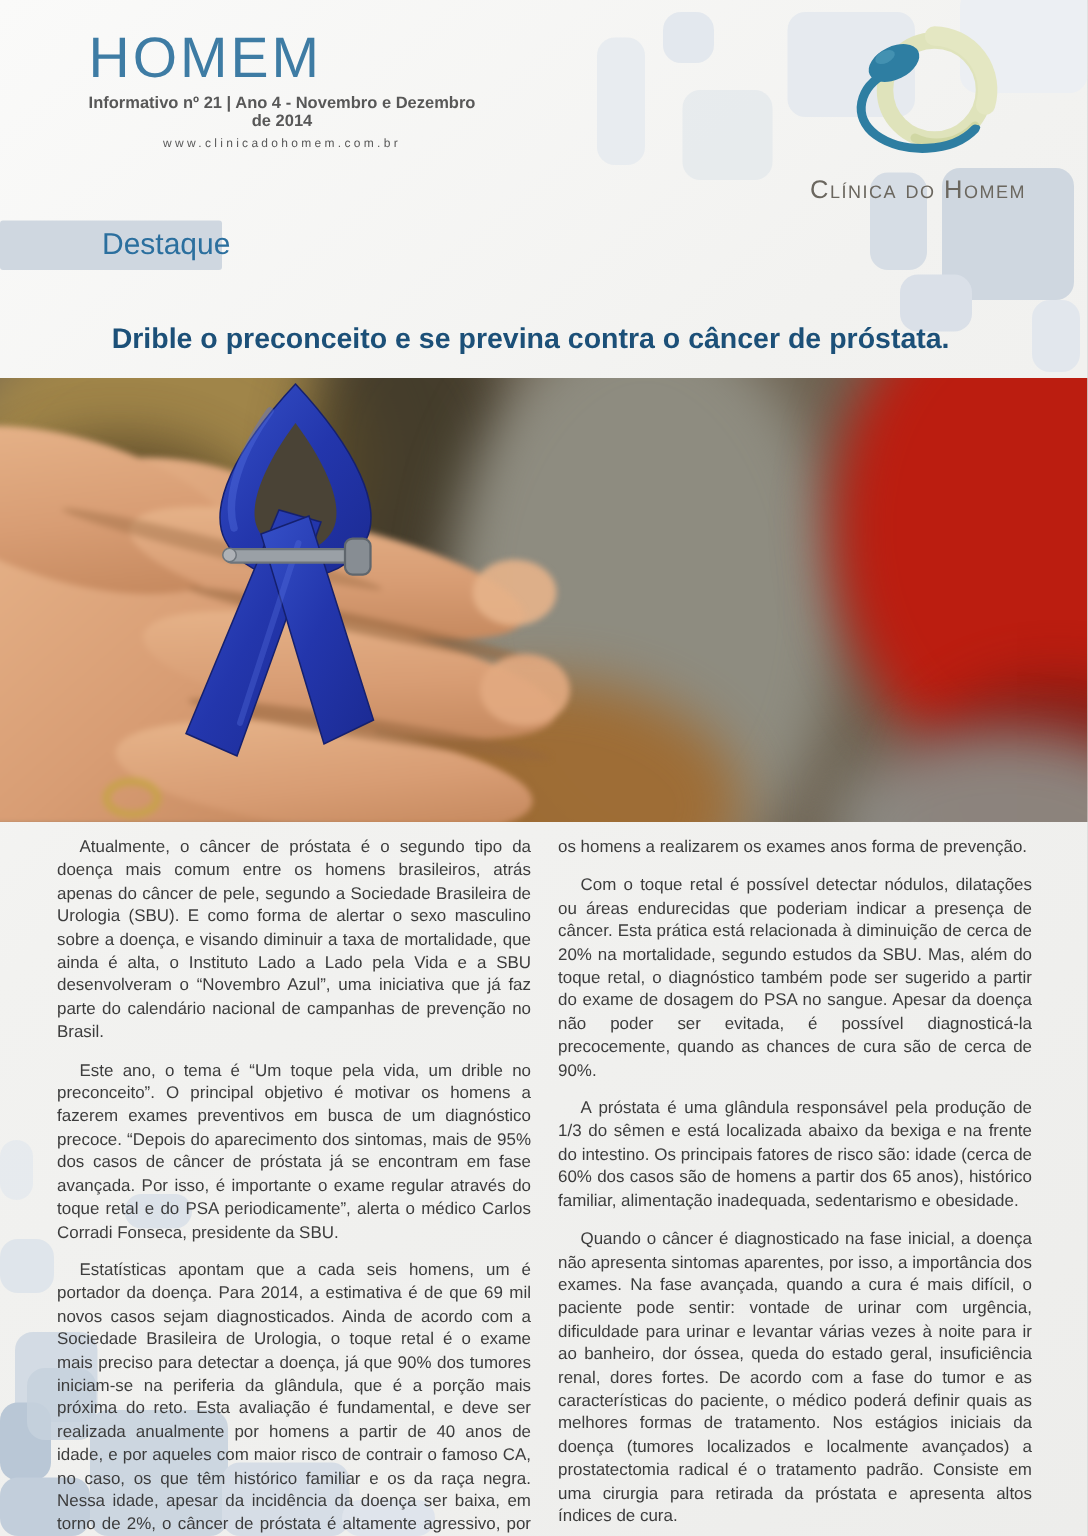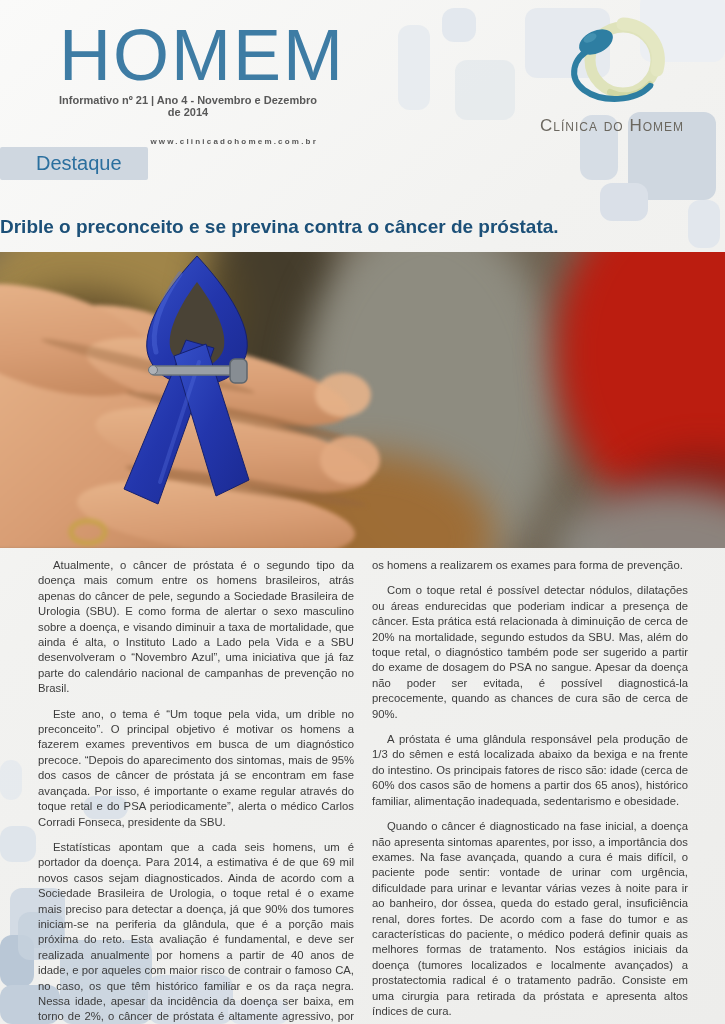--- a/index.html
+++ b/index.html
@@ -6,36 +6,36 @@
   body{font-family:"Liberation Sans",sans-serif;background:#d8d8d8;}
   #page{position:relative;width:725px;height:1024px;margin:0 auto;overflow:hidden;
         background:linear-gradient(140deg,#fafaf9 0%,#f2f2f0 40%,#ededeb 100%);}
 
   
   .sq{position:absolute;border-radius:12px;}
 
   
   #masthead{position:absolute;left:58px;top:22px;width:300px;z-index:3;}
   .t1{font-size:27px;letter-spacing:3px;color:#4d88ab;font-weight:400;line-height:1;}
-  .t2{font-size:72px;letter-spacing:2px;color:#3e7ca4;font-weight:400;line-height:.92;margin-left:1px;}
+  .t2{font-size:38px;letter-spacing:2px;color:#3e7ca4;font-weight:400;line-height:.92;margin-left:1px;}
   .tagline{font-size:11px;font-weight:bold;color:#585858;margin-top:6px;text-align:center;width:260px;}
-  .site{font-size:8px;font-weight:bold;color:#585858;letter-spacing:2.2px;text-align:right;width:260px;margin-top:19px;}
+  .site{font-size:8px;font-weight:normal;color:#585858;letter-spacing:2.2px;text-align:center;width:260px;margin-top:4px;}
 
   
   #logo{position:absolute;left:540px;top:14px;width:170px;z-index:3;}
   #logo .logotext{font-variant:small-caps;font-size:17px;color:#6b675f;letter-spacing:1px;margin-top:2px;}
 
   
   #destaque{position:absolute;left:0;top:147px;width:148px;height:33px;z-index:3;
             background:#cfd7e0;border-radius:2px;
             display:flex;align-items:center;}
-  #destaque span{font-size:20px;color:#2b6f9e;padding-left:36px;}
+  #destaque span{font-size:20px;color:#2b6f9e;padding-left:68px;}
 
   
-  #headline{position:absolute;left:0;top:216px;width:633px;z-index:3;text-align:left;
+  #headline{position:absolute;left:0;top:216px;width:633px;z-index:3;text-align:right;
             font-size:19px;font-weight:bold;color:#1c5078;}
 
   
   #hero{position:absolute;left:0;top:252px;width:725px;height:296px;overflow:hidden;background:#6e6352;z-index:2;}
   .blob{position:absolute;filter:blur(18px);border-radius:50%;}
   #hand-svg{position:absolute;left:-12px;top:28px;filter:blur(2px);}
   #ribbon-svg{position:absolute;left:0;top:0;}
 
   
   .col{position:absolute;top:558px;width:316px;font-size:11.3px;line-height:15.4px;
@@ -157,19 +157,19 @@
     </svg>
   </div>
 
   <div class="col" id="col-left">
     <p>Atualmente, o câncer de próstata é o segundo tipo da doença mais comum entre os homens brasileiros, atrás apenas do câncer de pele, segundo a Sociedade Brasileira de Urologia (SBU). E como forma de alertar o sexo masculino sobre a doença, e visando diminuir a taxa de mortalidade, que ainda é alta, o Instituto Lado a Lado pela Vida e a SBU desenvolveram o “Novembro Azul”, uma iniciativa que já faz parte do calendário nacional de campanhas de prevenção no Brasil.</p>
     <p>Este ano, o tema é “Um toque pela vida, um drible no preconceito”. O principal objetivo é motivar os homens a fazerem exames preventivos em busca de um diagnóstico precoce. “Depois do aparecimento dos sintomas, mais de 95% dos casos de câncer de próstata já se encontram em fase avançada. Por isso, é importante o exame regular através do toque retal e do PSA periodicamente”, alerta o médico Carlos Corradi Fonseca, presidente da SBU.</p>
     <p>Estatísticas apontam que a cada seis homens, um é portador da doença. Para 2014, a estimativa é de que 69 mil novos casos sejam diagnosticados. Ainda de acordo com a Sociedade Brasileira de Urologia, o toque retal é o exame mais preciso para detectar a doença, já que 90% dos tumores iniciam-se na periferia da glândula, que é a porção mais próxima do reto. Esta avaliação é fundamental, e deve ser realizada anualmente por homens a partir de 40 anos de idade, e por aqueles com maior risco de contrair o famoso CA, no caso, os que têm histórico familiar e os da raça negra. Nessa idade, apesar da incidência da doença ser baixa, em torno de 2%, o câncer de próstata é altamente agressivo, por isso a American Urological Association (AUA) recomenda a todos</p>
   </div>
 
   <div class="col" id="col-right">
-    <p class="no-indent">os homens a realizarem os exames para forma de prevenção.</p>
+    <p class="no-indent">os homens a realizarem os exames anos forma de prevenção.</p>
     <p>Com o toque retal é possível detectar nódulos, dilatações ou áreas endurecidas que poderiam indicar a presença de câncer. Esta prática está relacionada à diminuição de cerca de 20% na mortalidade, segundo estudos da SBU. Mas, além do toque retal, o diagnóstico também pode ser sugerido a partir do exame de dosagem do PSA no sangue. Apesar da doença não poder ser evitada, é possível diagnosticá-la precocemente, quando as chances de cura são de cerca de 90%.</p>
     <p>A próstata é uma glândula responsável pela produção de 1/3 do sêmen e está localizada abaixo da bexiga e na frente do intestino. Os principais fatores de risco são: idade (cerca de 60% dos casos são de homens a partir dos 65 anos), histórico familiar, alimentação inadequada, sedentarismo e obesidade.</p>
     <p>Quando o câncer é diagnosticado na fase inicial, a doença não apresenta sintomas aparentes, por isso, a importância dos exames. Na fase avançada, quando a cura é mais difícil, o paciente pode sentir: vontade de urinar com urgência, dificuldade para urinar e levantar várias vezes à noite para ir ao banheiro, dor óssea, queda do estado geral, insuficiência renal, dores fortes. De acordo com a fase do tumor e as características do paciente, o médico poderá definir quais as melhores formas de tratamento. Nos estágios iniciais da doença (tumores localizados e localmente avançados) a prostatectomia radical é o tratamento padrão. Consiste em uma cirurgia para retirada da próstata e apresenta altos índices de cura.</p>
   </div>
 
 </div>
 
 </body></html>

